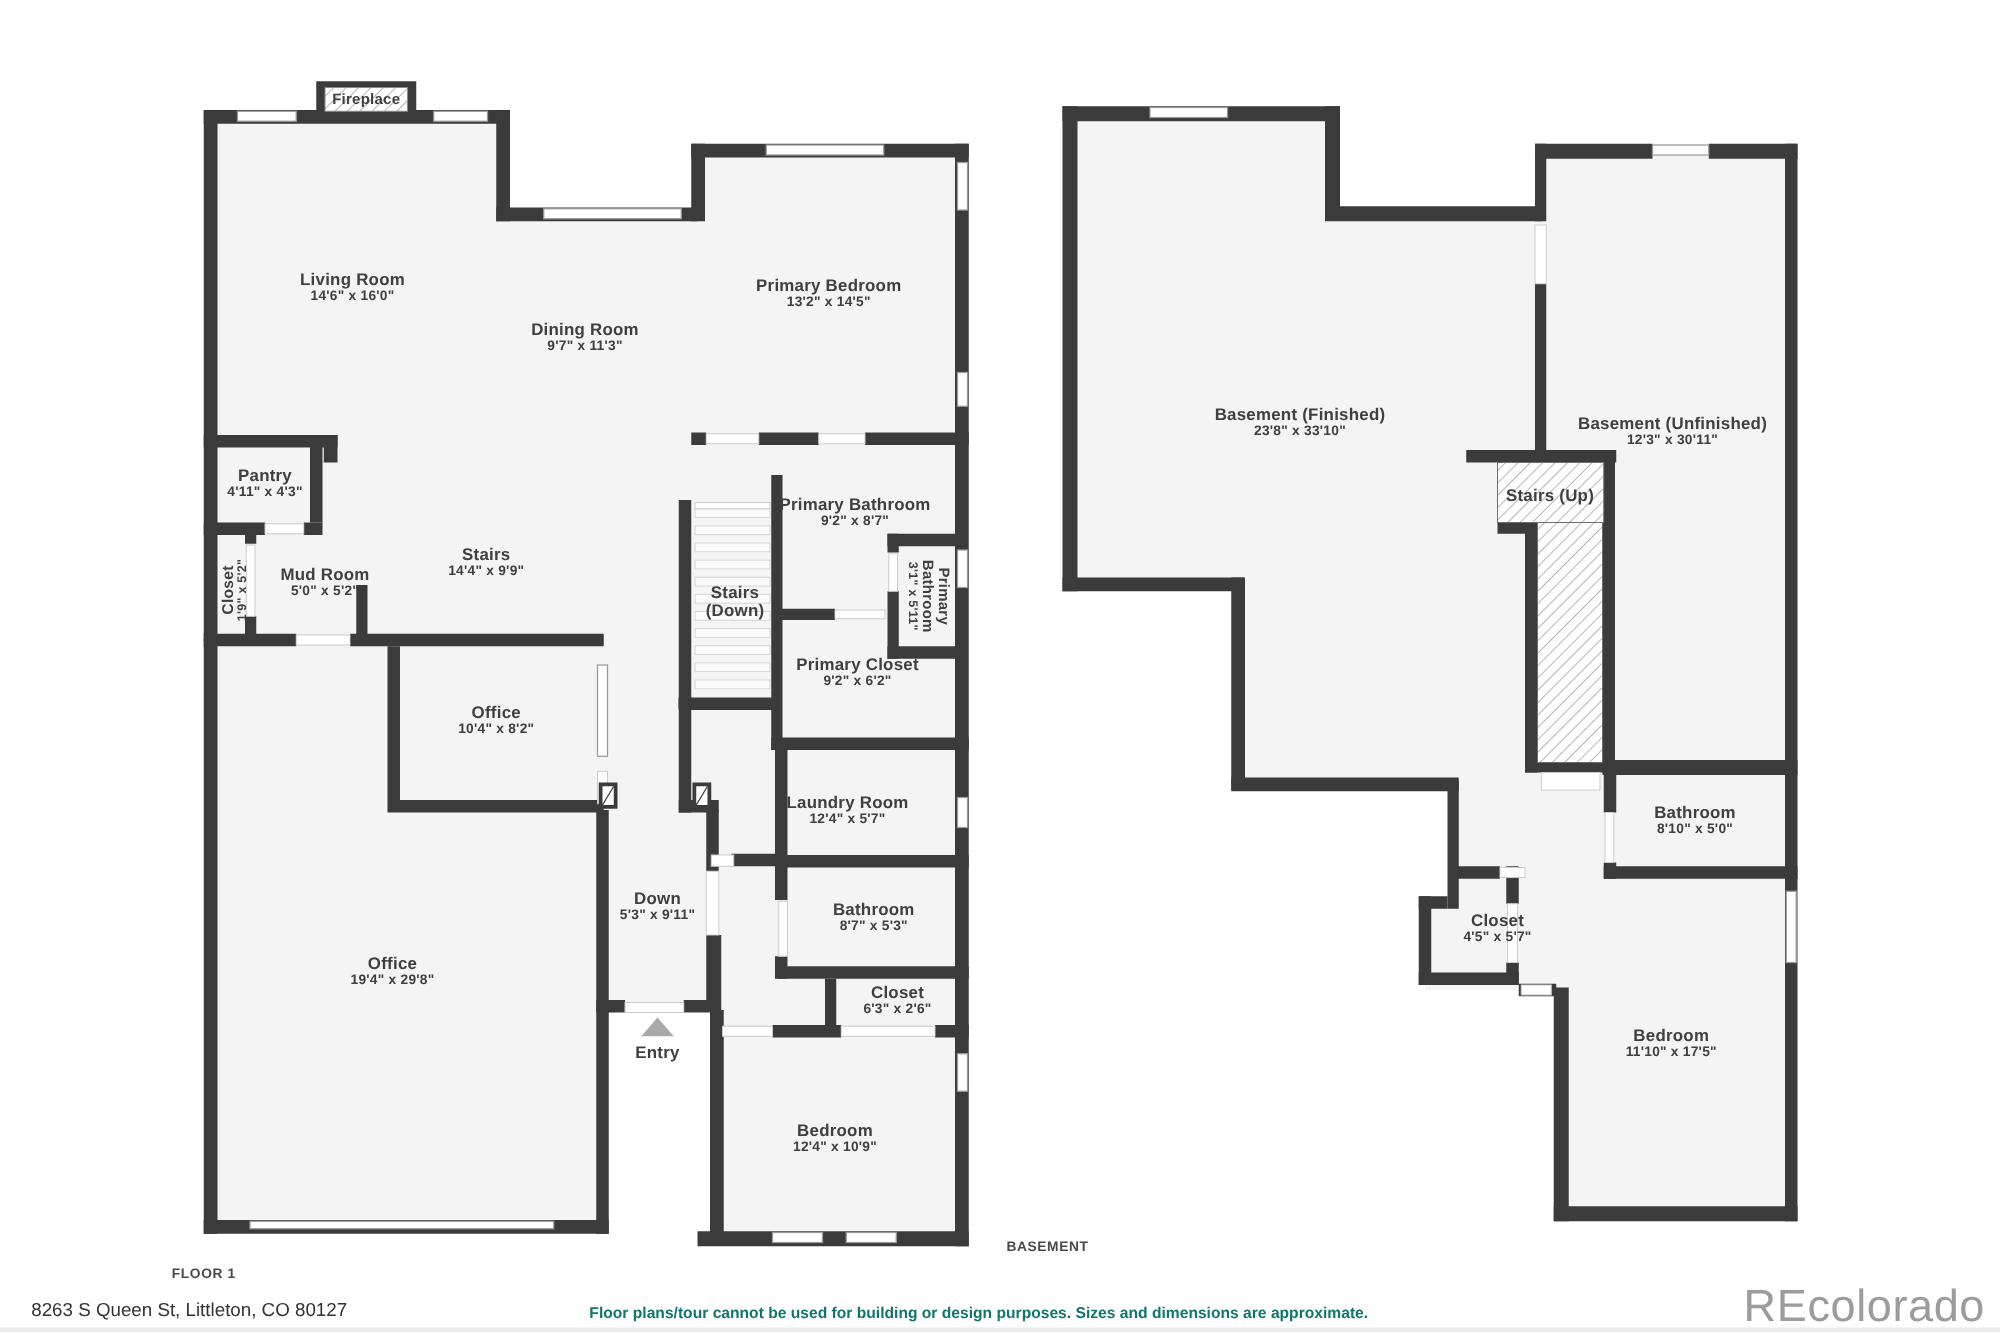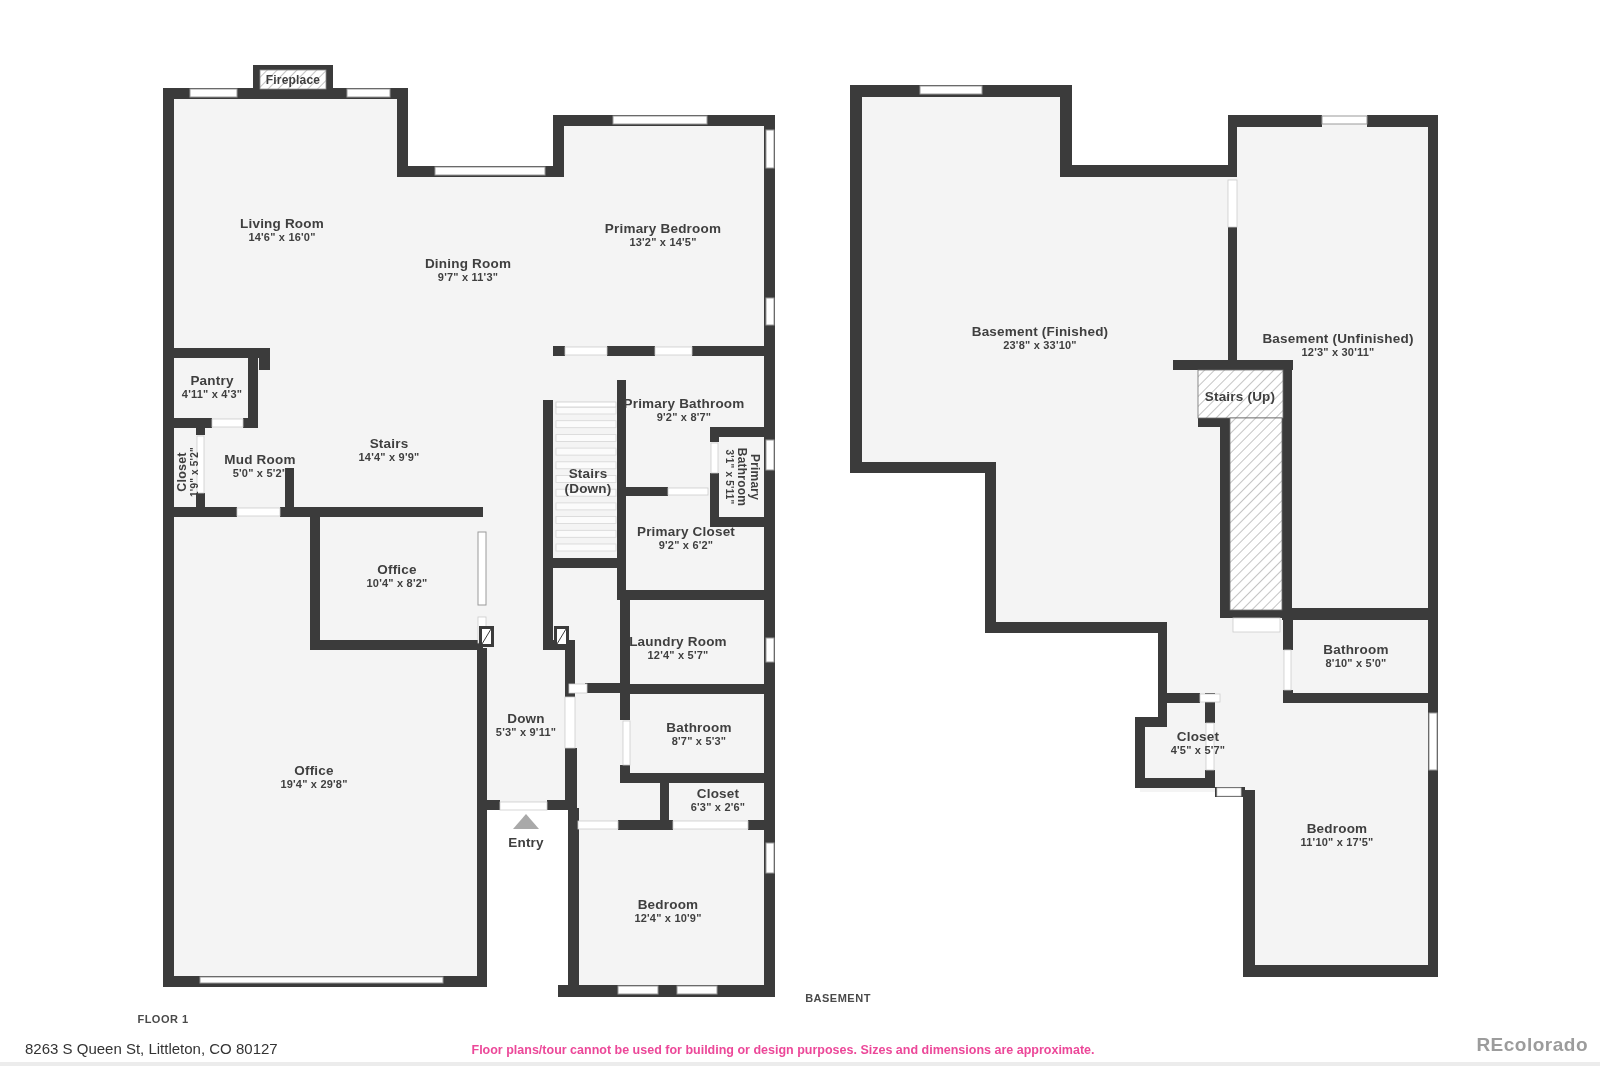--- a/index.html
+++ b/index.html
@@ -9,23 +9,23 @@
   .rl{position:absolute;transform:translate(-50%,-50%);text-align:center;color:#3f3f3f;white-space:nowrap;z-index:5;}
   .rl .n{font-weight:700;font-size:13.5px;line-height:15px;letter-spacing:.2px;}
   .rl .d{font-weight:700;font-size:11px;line-height:13px;letter-spacing:.2px;}
   .rl.small .n{font-size:12px;}
   .rot90{transform:translate(-50%,-50%) rotate(90deg);}
   .rotm90{transform:translate(-50%,-50%) rotate(-90deg);}
   .floor-tag{position:absolute;transform:translate(-50%,-50%);font-weight:700;font-size:11px;
              letter-spacing:.5px;color:#4a4a4a;z-index:5;}
   #address{position:absolute;left:25px;top:1040px;font-weight:400;font-size:15px;color:#333;z-index:5;}
   #disclaimer{position:absolute;left:783px;top:1050px;transform:translate(-50%,-50%);
-              font-weight:700;font-size:12.5px;color:#ec4899;white-space:nowrap;z-index:5;}
+              font-weight:700;font-size:12.5px;color:#0f766e;white-space:nowrap;z-index:5;}
   #watermark{position:absolute;left:1588px;top:1045px;transform:translate(-100%,-50%);
-             font-size:19px;font-weight:700;letter-spacing:.5px;color:#9c9c9c;z-index:5;}
+             font-size:36px;font-weight:400;letter-spacing:.5px;color:#9c9c9c;z-index:5;}
   #bottom-strip{position:absolute;left:0;top:1062px;width:1600px;height:4px;background:#ececec;}
 </style>
 </head>
 <body>
 
 <div id="stage">
 
 <svg id="plan-svg" width="1600" height="1066" viewBox="0 0 1600 1066">
   <defs>
     <pattern id="hatch" width="7" height="7" patternUnits="userSpaceOnUse" patternTransform="rotate(45)">

